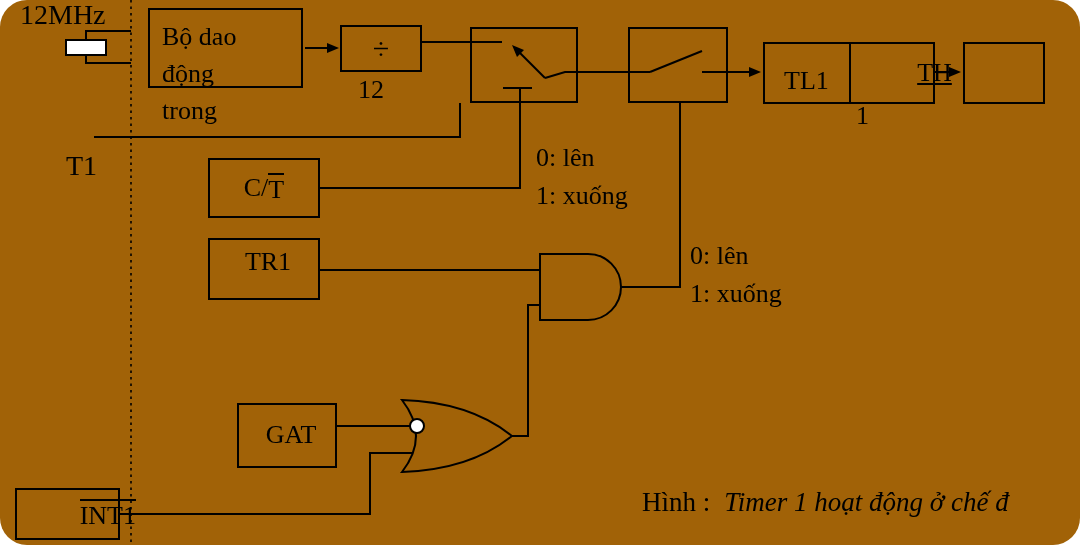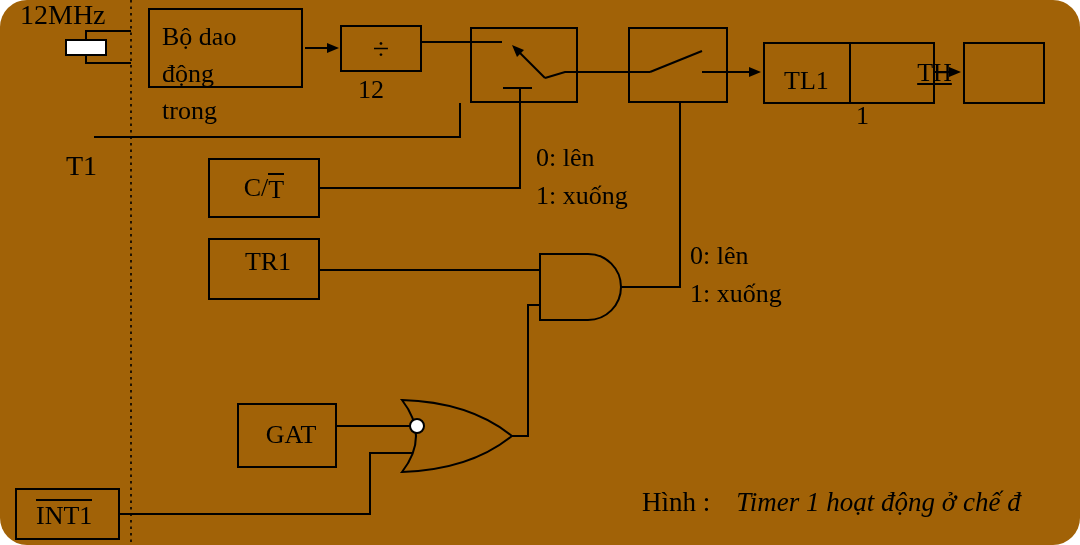--- a/index.html
+++ b/index.html
@@ -12,21 +12,21 @@
   }
   .svg-layer { position:absolute; left:0; top:0; width:1080px; height:545px; }
   .box { position:absolute; border:2px solid #000; background:transparent; }
   .label { position:absolute; font-size:26px; line-height:1.25; white-space:pre-line; }
   .center { display:flex; align-items:center; justify-content:center; text-align:center; }
   .note { position:absolute; font-size:26px; }
   .note div { line-height:38px; }
   .ovl { display:inline-block; border-top:2px solid #000; line-height:1.05; padding-top:1px; }
   .caption { position:absolute; left:642px; top:487px; font-size:27px; white-space:nowrap; }
   .caption .pfx { font-weight:normal; }
-  .caption .txt { font-style:italic; margin-left:26px; }
+  .caption .txt { font-style:italic; margin-left:14px; }
 </style>
 </head>
 <body>
 
 <div class="stage">
 
   <svg class="svg-layer" viewBox="0 0 1080 545" xmlns="http://www.w3.org/2000/svg" fill="none" stroke="#000" stroke-width="2">
 
     <line x1="131" y1="0" x2="131" y2="545" stroke-width="1.6" stroke-dasharray="2.5,4"></line>
 
@@ -106,21 +106,21 @@
 
   <div class="note" style="left:690px; top:237px;">
     <div>0: lên</div>
     <div>1: xuống</div>
   </div>
 
   <div class="label center" style="left:208px; top:231px; width:120px; height:62px;">TR1</div>
 
   <div class="label center" style="left:237px; top:403px; width:108px; height:65px;">GAT</div>
 
-  <div class="label center" style="left:15px; top:488px; width:121px; height:52px; justify-content:flex-start; padding-left:21px;">
+  <div class="label center" style="left:15px; top:488px; width:121px; height:52px; justify-content:flex-end; padding-left:21px;">
     <span class="ovl">INT1</span>
   </div>
 
   <div class="label center" style="left:763px; top:42px; width:87px; height:78px;">TL1</div>
   <div class="label center" style="left:892px; top:42px; width:85px; height:62px;text-decoration:underline;">TH</div>
   <div class="label" style="left:856px; top:100px;">1</div>
 
 
   <div class="caption">
     <span class="pfx">Hình :</span><span class="txt">Timer 1 hoạt động ở chế đ</span>

